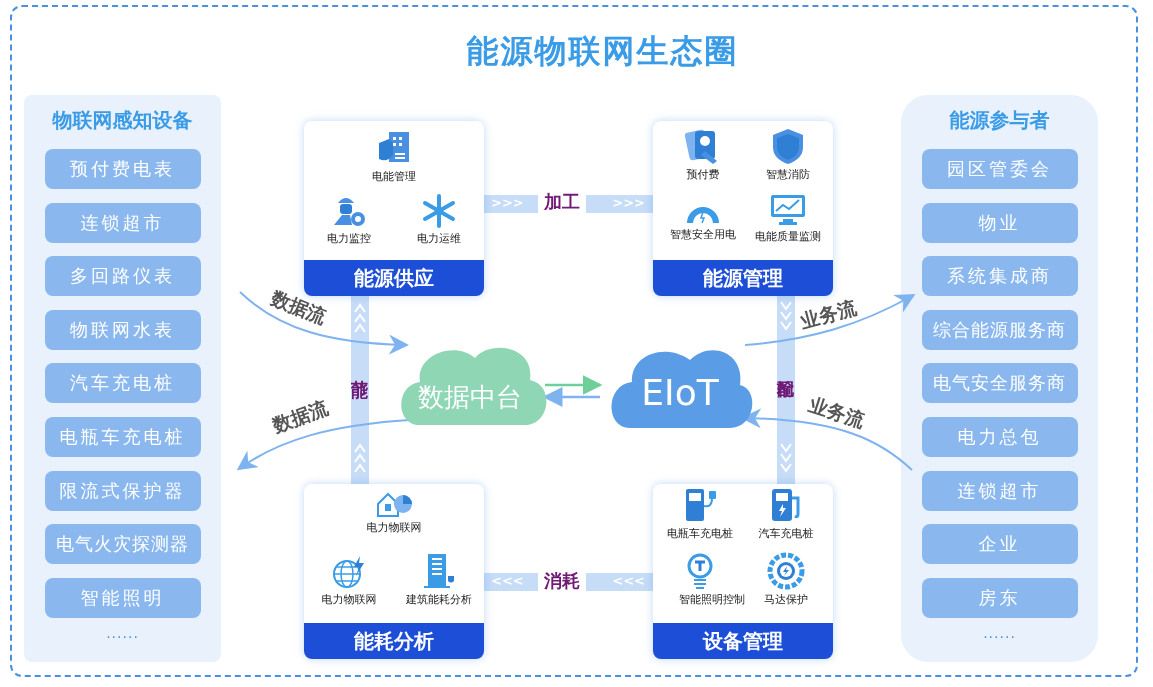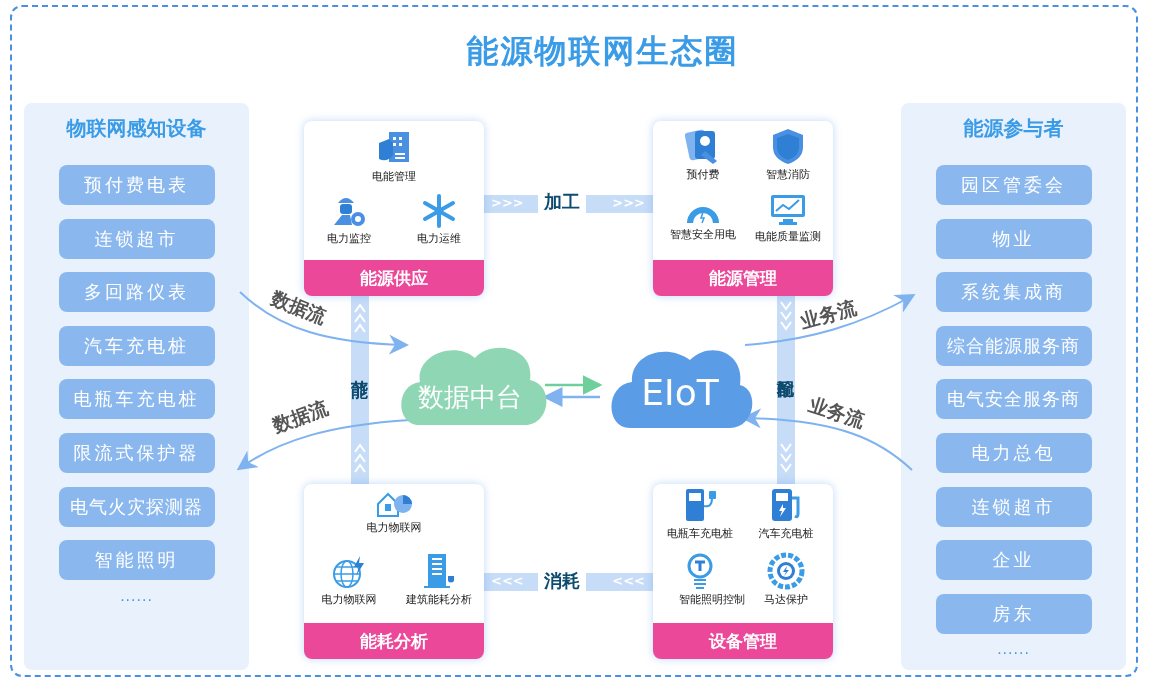--- a/index.html
+++ b/index.html
@@ -7,58 +7,58 @@
   body { position: relative; font-family: "DejaVu Sans", "Liberation Sans", sans-serif; }
   .frame {
     position: absolute; left: 10px; top: 5px; width: 1128px; height: 672px;
     border: 2px dashed #4a90e2; border-radius: 12px;
   }
   .title {
     position: absolute; left: 0; top: 30px; width: 1153px; text-align: center;
     font-size: 32px; font-weight: bold; color: #3a9be6; letter-spacing: 2px; margin-left: 26px;
   }
   .side-panel {
-    position: absolute; top: 103px; width: 225px; height: 567px;
+    position: absolute; top: 95px; width: 197px; height: 567px;
     background: #e8f1fc; border-radius: 8px;
   }
   .side-panel.left { left: 24px; }
-  .side-panel.right { left: 901px; }
+  .side-panel.right { left: 901px; border-radius: 27px; }
   .side-title {
     text-align: center; font-size: 20px; font-weight: bold; color: #3a9be6;
     margin-top: 10px; height: 30px; line-height: 30px;
   }
-  .side-list { margin-top: 22px; }
+  .side-list { margin-top: 14px; }
   .side-item {
     width: 156px; height: 40px; margin: 0 auto 13.6px auto; background: #8ab8ee;
     border-radius: 8px; color: #ffffff; font-size: 18px; text-align: center; line-height: 40px;
     letter-spacing: 3px; white-space: nowrap; overflow: hidden;
   }
   .side-item.long { letter-spacing: 1px; }
   .dots {
     text-align: center; color: #4a90e2; font-size: 14px; letter-spacing: 1px; margin-top: -2px;
   }
   .card {
     position: absolute; width: 180px; height: 175px; background: #ffffff; border-radius: 8px;
     box-shadow: 0 0 8px rgba(74,144,226,0.35); overflow: hidden;
   }
   .card .footer {
-    position: absolute; left: 0; bottom: 0; width: 100%; height: 36px; background: #ec4899;
-    color: #ffffff; font-size: 17px; font-weight: bold; text-align: center; line-height: 36px;
+    position: absolute; left: 0; bottom: 0; width: 100%; height: 36px; background: #1d4ed8;
+    color: #ffffff; font-size: 20px; font-weight: bold; text-align: center; line-height: 36px;
   }
   .feature { position: absolute; text-align: center; width: 90px; }
   .feature .lbl { font-size: 11px; color: #222; margin-top: 2px; white-space: nowrap; }
   .feature svg { display: block; margin: 0 auto; }
   .band-h {
     position: absolute; height: 18px; background: #c6dcf7; color: #8ab8ee; font-size: 12px;
   }
   .band-v {
     position: absolute; width: 18px; background: #c6dcf7;
   }
   .band-label {
-    position: absolute; color: #0c4a6e; font-weight: bold; font-size: 18px; background: #ffffff;
+    position: absolute; color: #701a75; font-weight: bold; font-size: 18px; background: #ffffff;
     padding: 0 6px; white-space: nowrap;
   }
   .band-label.v { writing-mode: vertical-rl; padding: 4px 0; background: transparent; letter-spacing: 2px; }
   .chev { position: absolute; color: #ffffff; font-size: 13px; font-weight: bold; letter-spacing: 0px; }
   .flow-label {
     position: absolute; color: #555; font-size: 19px; font-weight: bold; white-space: nowrap;
   }
   .cloud-text {
     position: absolute; color: #ffffff; text-align: center;
   }
@@ -69,20 +69,21 @@
 
 <div class="frame"></div>
 <div class="title">能源物联网生态圈</div>
 
 <div class="side-panel left">
   <div class="side-title">物联网感知设备</div>
   <div class="side-list">
     <div class="side-item">预付费电表</div>
     <div class="side-item">连锁超市</div>
     <div class="side-item">多回路仪表</div>
+    <div class="side-item">物联网水表</div>
     <div class="side-item">汽车充电桩</div>
     <div class="side-item">电瓶车充电桩</div>
     <div class="side-item">限流式保护器</div>
     <div class="side-item long">电气火灾探测器</div>
     <div class="side-item">智能照明</div>
   </div>
   <div class="dots">······</div>
 </div>
 
 <div class="side-panel right">

